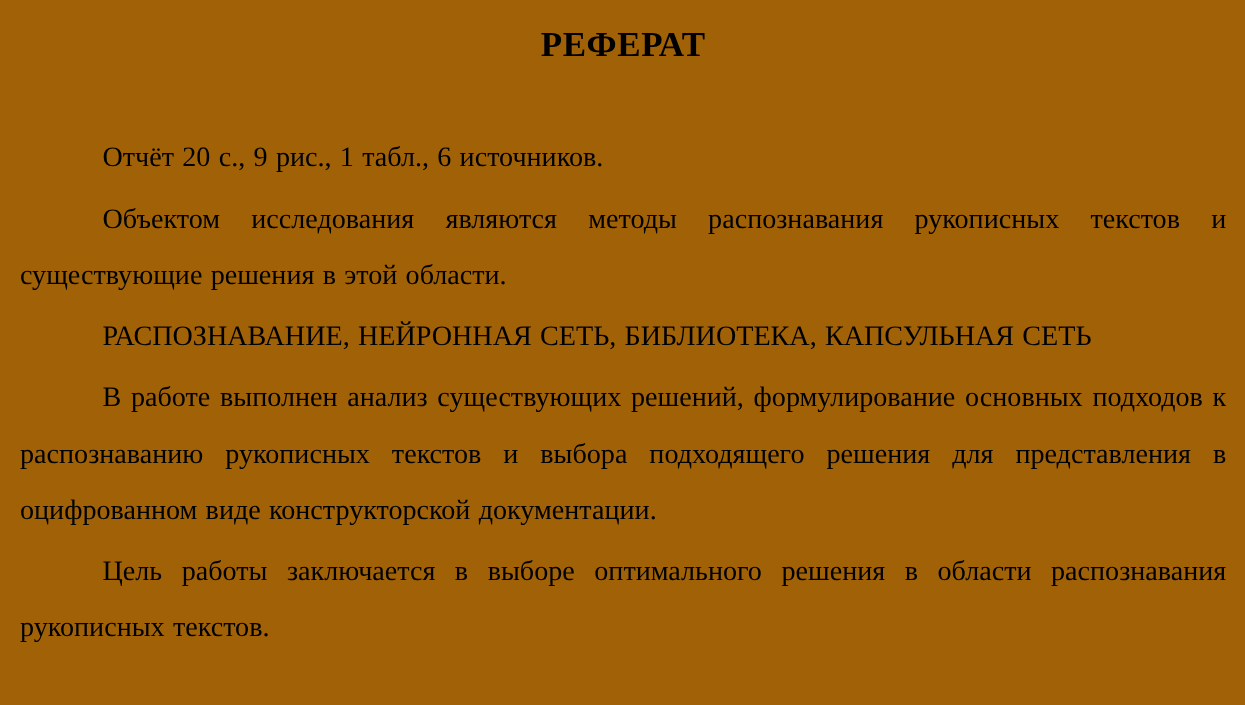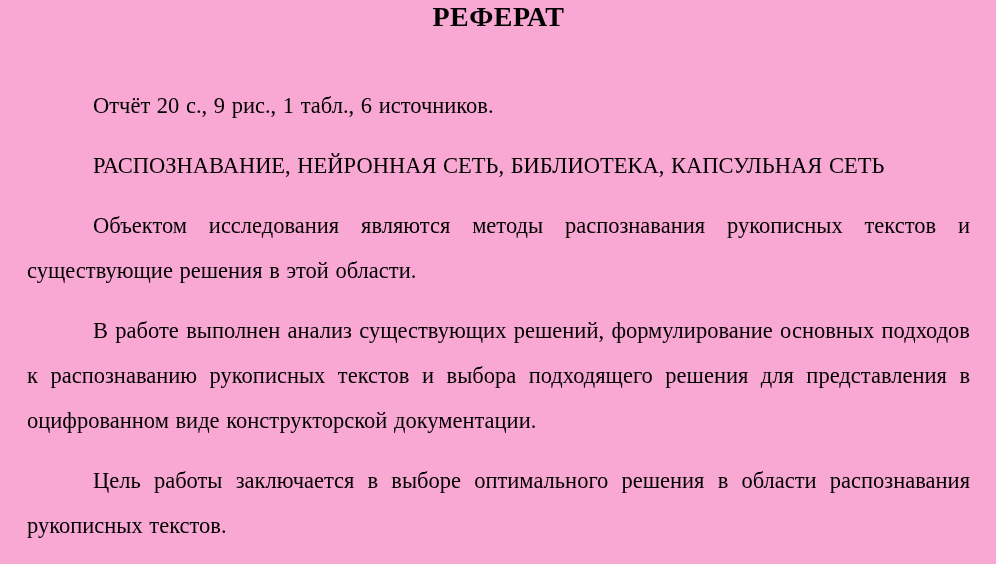--- a/index.html
+++ b/index.html
@@ -11,49 +11,49 @@
     width: 996px;
     height: 564px;
     overflow: hidden;
     font-family: "Liberation Serif", serif;
     color: #000000;
   }
   .page {
     box-sizing: border-box;
     width: 996px;
     height: 564px;
-    padding: 0 11px 0 12px;
-    background: #f9a8d4;
+    padding: 20px 11px 0 12px;
+    background: #a16207;
   }
   .doc-title {
     margin: 0 0 49px 0;
     text-align: center;
     font-size: 28px;
     line-height: 34px;
     font-weight: bold;
     letter-spacing: 0.5px;
   }
   .doc-paragraph {
-    margin: 15px;
+    margin: 4px;
     font-size: 22.5px;
     line-height: 45px;
     text-align: justify;
     text-indent: 66px;
     word-spacing: 1px;
     font-family: Liberation Serif, serif;
   }
 </style>
 </head>
 <body>
 
 <div class="page">
   <h1 class="doc-title">РЕФЕРАТ</h1>
 
   <p class="doc-paragraph">Отчёт 20 с., 9 рис., 1 табл., 6 источников.</p>
 
+  <p class="doc-paragraph">Объектом исследования являются методы распознавания рукописных текстов и существующие решения в этой области.</p>
+
   <p class="doc-paragraph">РАСПОЗНАВАНИЕ, НЕЙРОННАЯ СЕТЬ, БИБЛИОТЕКА, КАПСУЛЬНАЯ СЕТЬ</p>
-
-  <p class="doc-paragraph">Объектом исследования являются методы распознавания рукописных текстов и существующие решения в этой области.</p>
 
   <p class="doc-paragraph">В работе выполнен анализ существующих решений, формулирование основных подходов к распознаванию рукописных текстов и выбора подходящего решения для представления в оцифрованном виде конструкторской документации.</p>
 
   <p class="doc-paragraph">Цель работы заключается в выборе оптимального решения в области распознавания рукописных текстов.</p>
 </div>
 
 </body></html>

